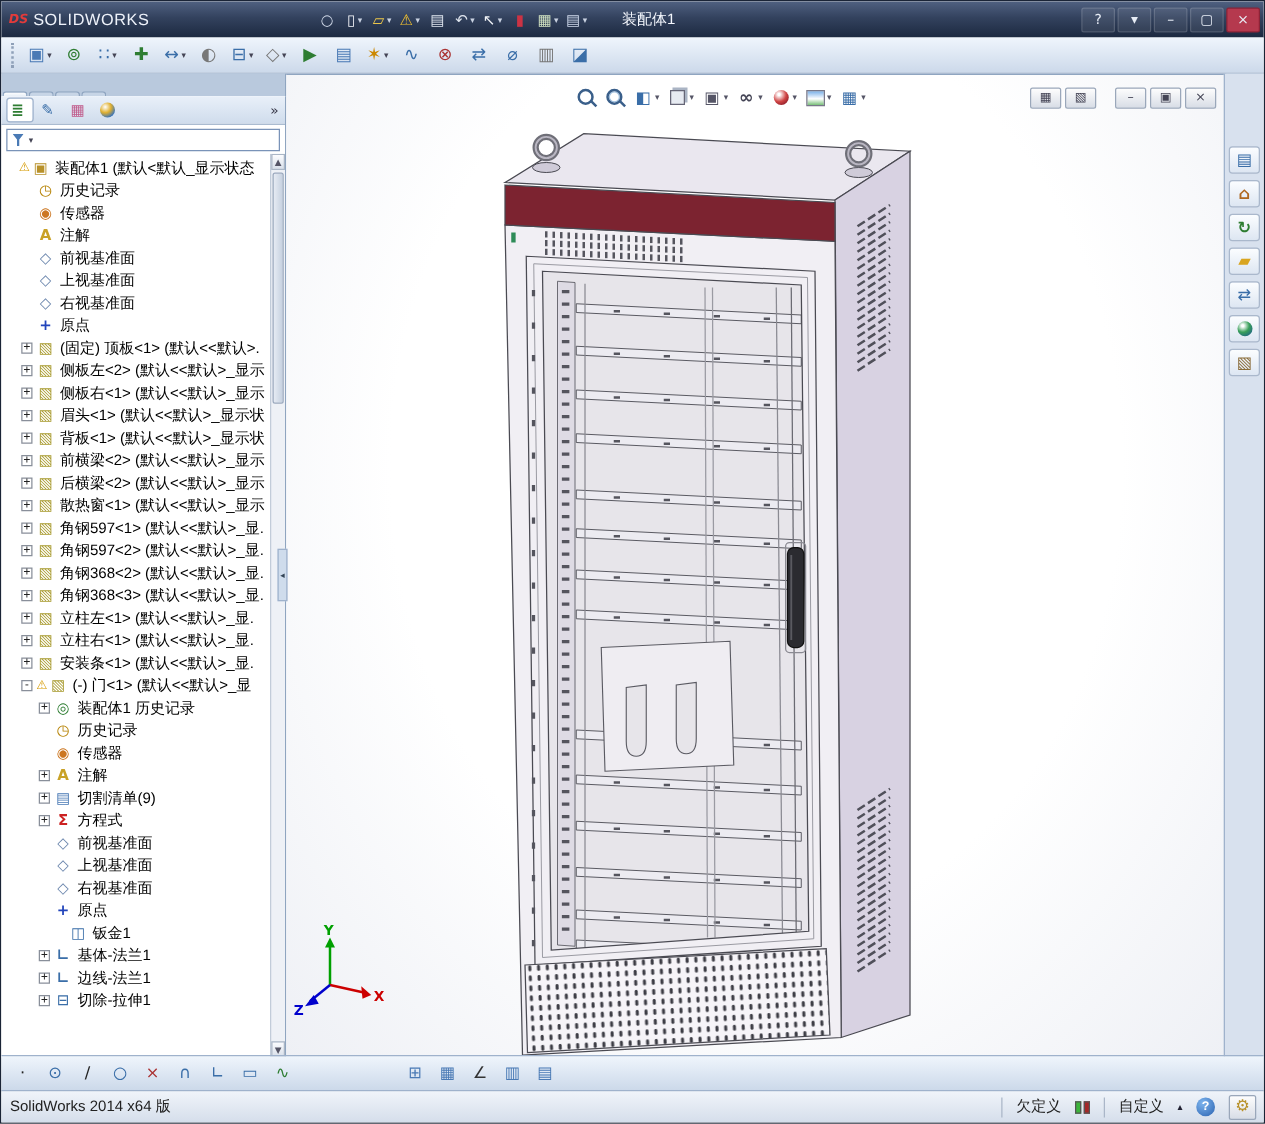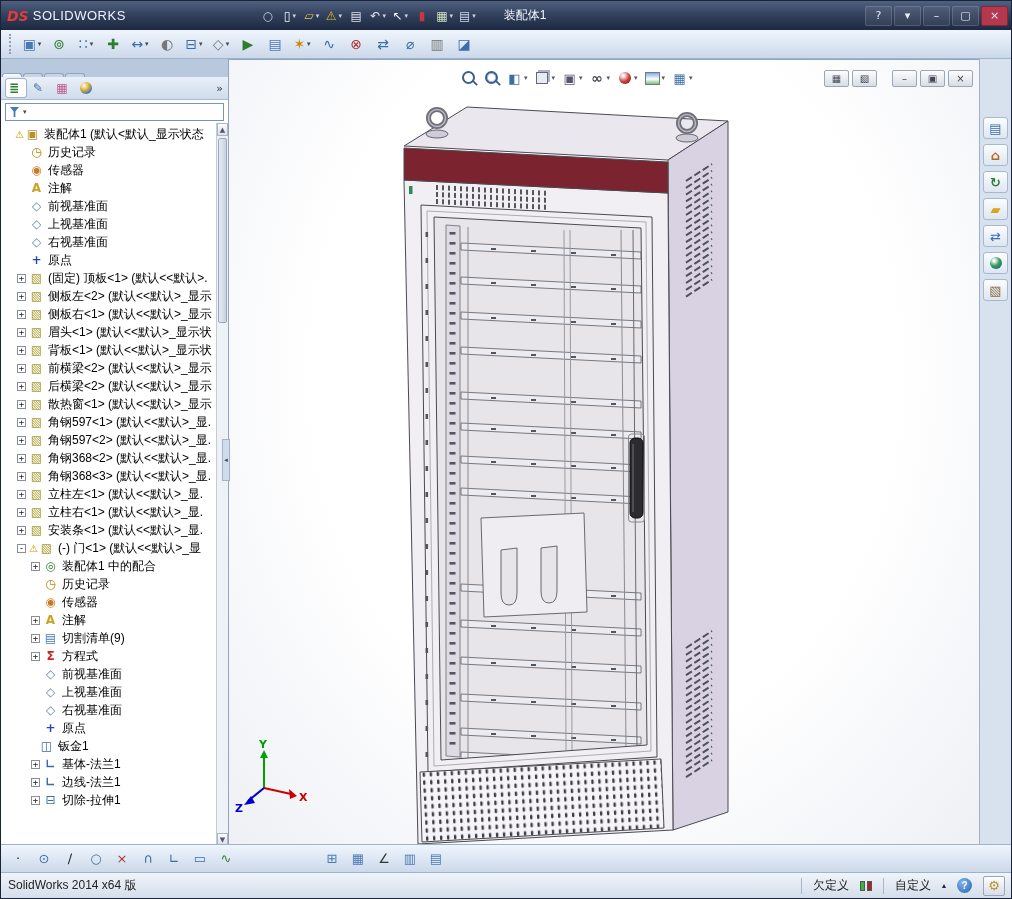--- a/index.html
+++ b/index.html
@@ -5,21 +5,21 @@
   *{box-sizing:border-box;margin:0;padding:0;user-select:none}
   html,body{background:#666}
   .app{position:relative;width:1012px;height:899px;overflow:hidden;background:#fff;
        font-family:"Liberation Sans","DejaVu Sans",sans-serif;font-size:12px;color:#111;border:1px solid #1a2436}
   .glyph{font-family:"DejaVu Sans",sans-serif}
 
   
   .titlebar{position:absolute;left:0;top:0;right:0;height:29px;display:flex;align-items:center;
             background:linear-gradient(#506181 0%,#33425e 45%,#1c2940 100%);color:#eef2fa}
   .brand{display:flex;align-items:center;margin:0 10px 0 6px}
-  .brand-mark{color:#e23b3b;font-weight:bold;font-style:italic;font-size:14px;margin-right:4px;font-family:"DejaVu Sans",sans-serif}
+  .brand-mark{color:#e23b3b;font-weight:bold;font-style:italic;font-size:10px;margin-right:4px;font-family:"DejaVu Sans",sans-serif}
   .brand-name{font-weight:normal;letter-spacing:.5px;font-size:13px}
   .menus{display:flex;align-items:center}
   .menu-item{padding:4px 8px;cursor:default;white-space:nowrap}
   .qt-icons{display:flex;align-items:center;gap:2px;margin-left:10px}
   .qt-btn{height:21px;min-width:20px;padding:0 2px;display:flex;align-items:center;justify-content:center;border-radius:2px}
   .qt-btn .glyph{font-size:12px}
   .dd{display:none;font-size:7px;color:#c9d2e2;margin-left:2px;font-family:"DejaVu Sans",sans-serif}
   .doc-title{margin-left:26px;font-size:12px;color:#f4f7fd;white-space:nowrap}
   .win-controls{margin-left:auto;display:flex;align-items:center;gap:2px;padding-right:3px}
   .win-btn{width:27px;height:20px;display:flex;align-items:center;justify-content:center;border-radius:2px;
@@ -469,21 +469,21 @@
           <div class="tree-row" style="padding-left: 16px;">
             <span class="expander glyph">-</span>
             <span class="warn glyph" style="display: inline-block;">⚠</span>
             <span class="islot ic-part"></span>
             <span class="tlabel">(-) 门&lt;1&gt; (默认&lt;&lt;默认&gt;_显</span>
           </div>
           <div class="tree-row" style="padding-left: 30px;">
             <span class="expander glyph">+</span>
 
             <span class="islot ic-matefolder"></span>
-            <span class="tlabel">装配体1 中的配合</span>
+            <span class="tlabel">装配体1 历史记录</span>
           </div>
           <div class="tree-row" style="padding-left: 42px;">
 
             <span class="islot ic-hist"></span>
             <span class="tlabel">历史记录</span>
           </div>
           <div class="tree-row" style="padding-left: 42px;">
 
             <span class="islot ic-sensor"></span>
             <span class="tlabel">传感器</span>
@@ -519,21 +519,21 @@
           <div class="tree-row" style="padding-left: 42px;">
 
             <span class="islot ic-plane"></span>
             <span class="tlabel">右视基准面</span>
           </div>
           <div class="tree-row" style="padding-left: 42px;">
 
             <span class="islot ic-origin"></span>
             <span class="tlabel">原点</span>
           </div>
-          <div class="tree-row" style="padding-left: 38px;">
+          <div class="tree-row" style="padding-left: 54px;">
 
             <span class="islot ic-sheetmetal"></span>
             <span class="tlabel">钣金1</span>
           </div>
           <div class="tree-row" style="padding-left: 30px;">
             <span class="expander glyph">+</span>
 
             <span class="islot ic-flange"></span>
             <span class="tlabel">基体-法兰1</span>
           </div>

